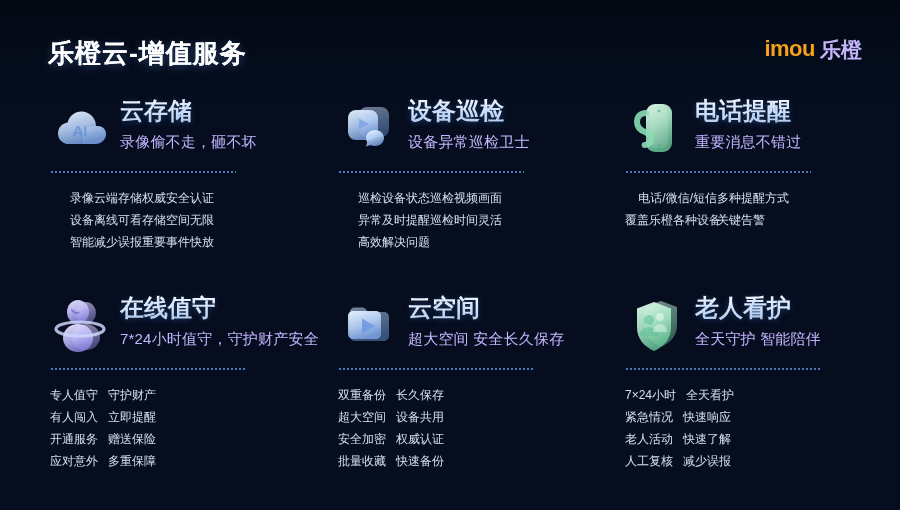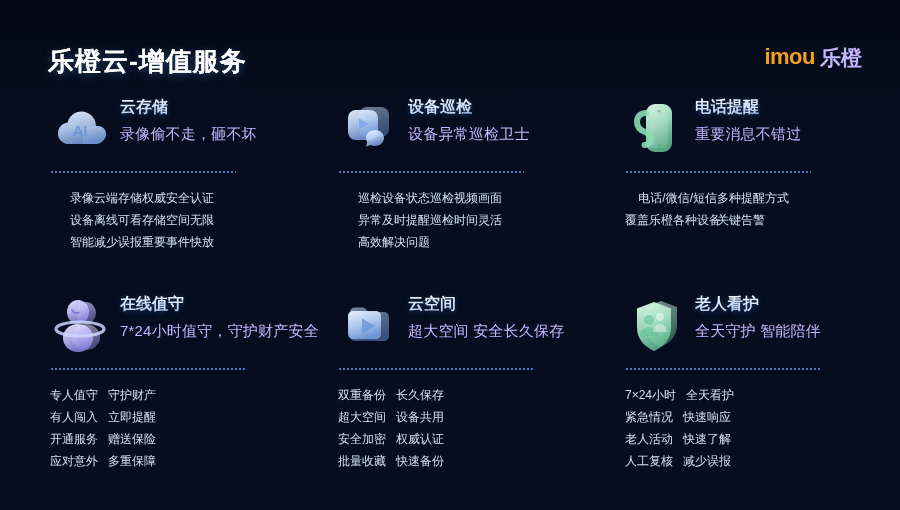--- a/index.html
+++ b/index.html
@@ -19,21 +19,21 @@
       linear-gradient(176deg, #06101f 0%, #081528 30%, #0a1b34 58%, #0d2murky 58%, #0c2140 78%, #0a1a33 100%);
     overflow:hidden;
   }
   #stage::before {
     content:""; position:absolute; left:0; right:0; top:0; height:120px;
     background:linear-gradient(180deg, rgba(3,8,18,0.92) 0%, rgba(4,11,24,0.45) 60%, rgba(4,11,24,0) 100%);
     pointer-events:none;
   }
 
   
-  .header { position:absolute; top:16px; left:0; right:0; height:92px; }
+  .header { position:absolute; top:8px; left:0; right:0; height:92px; }
   .page-title {
     position:absolute; left:48px; top:28px;
     font-size:26px; font-weight:bold; letter-spacing:1px;
     color:#ffffff;
     background:linear-gradient(180deg,#ffffff 0%,#ffffff 55%,#cfd9e8 100%);
     -webkit-background-clip:text; background-clip:text;
     text-shadow:0 2px 10px rgba(110,170,255,0.35);
   }
   .logo {
     position:absolute; right:38px; top:30px;
@@ -56,21 +56,21 @@
   }
   .card { position:relative; height:175px; padding-left:0; }
   .card-top { display:flex; align-items:flex-start; }
   .icon-wrap {
     width:64px; height:64px; flex:0 0 64px;
     margin-top:4px; position:relative;
   }
   .icon-wrap svg { width:64px; height:64px; display:block; }
   .card-head { margin-left:6px; padding-top:6px; }
   .card-title {
-    font-size:16px; font-weight:bold; line-height:1.1;
+    font-size:24px; font-weight:bold; line-height:1.1;
     background:linear-gradient(180deg,#ffffff 0%,#eaf2ff 50%,#b9cfef 100%);
     -webkit-background-clip:text; background-clip:text; color:transparent;
     text-shadow:0 1px 6px rgba(90,150,235,0.30);
     white-space:nowrap;
   }
   .card-sub {
     margin-top:9px; font-size:15px; color:#c4b5fd; white-space:nowrap;
     letter-spacing:0.2px;
   }
   .divider {

